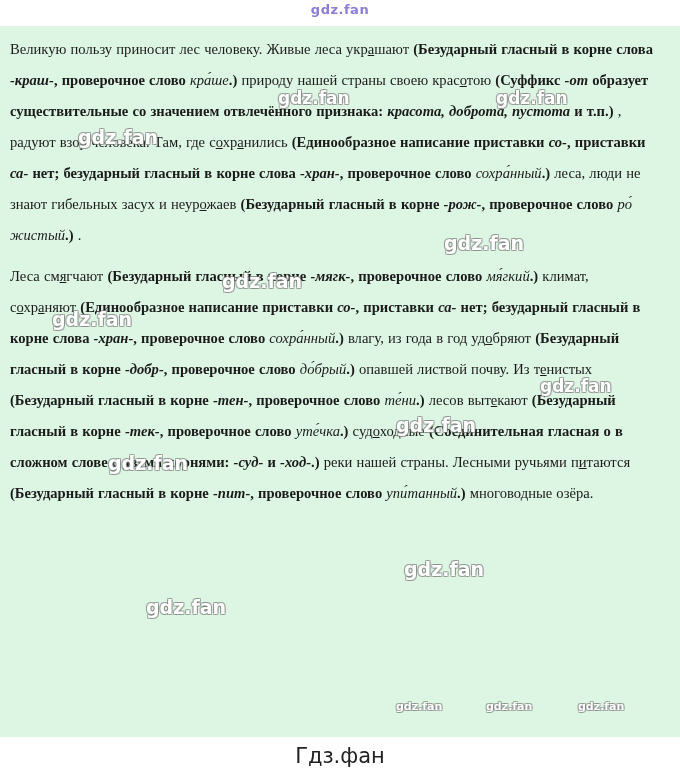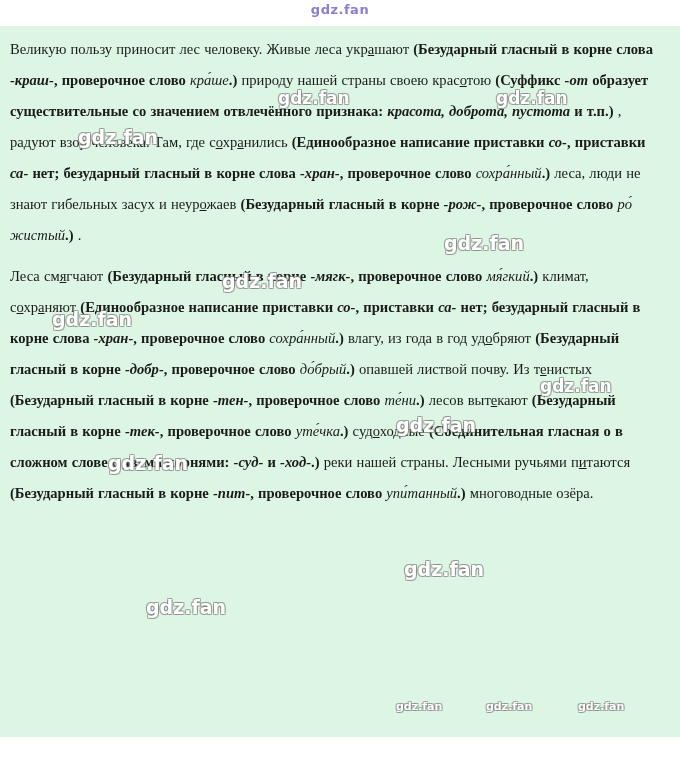--- a/index.html
+++ b/index.html
@@ -122,20 +122,21 @@
         опавшей листвой почву. Из т<span class="u">е</span>нистых <b>(Безударный гласный в корне <i>-тен-</i>, проверочное слово</b> <i>те<span class="stress"></span>ни</i><b>.)</b>
         лесов выт<span class="u">е</span>кают <b>(Безударный гласный в корне <i>-тек-</i>, проверочное слово</b> <i>уте<span class="stress"></span>чка</i><b>.)</b>
         суд<span class="u">о</span>ходные <b>(Соединительная гласная о в сложном слове с двумя корнями: <i>-суд-</i> и <i>-ход-</i>.)</b>
         реки нашей страны. Лесными ручьями п<span class="u">и</span>таются <b>(Безударный гласный в корне <i>-пит-</i>, проверочное слово</b> <i>упи<span class="stress"></span>танный</i><b>.)</b>
         многоводные озёра.
       </p>
     </div>
   </div>
 
   <div class="bottom-bar"></div>
+  <div class="brand">Гдз.фан</div>
 
   <div id="wm-layer">
       <div class="wm" style="left: 278px; top: 88px; font-size: 17px;">gdz.fan</div>
       <div class="wm" style="left: 496px; top: 88px; font-size: 17px;">gdz.fan</div>
       <div class="wm" style="left: 78px; top: 126px; font-size: 19px;">gdz.fan</div>
       <div class="wm" style="left: 444px; top: 232px; font-size: 19px;">gdz.fan</div>
       <div class="wm" style="left: 222px; top: 270px; font-size: 19px;">gdz.fan</div>
       <div class="wm" style="left: 52px; top: 308px; font-size: 19px;">gdz.fan</div>
       <div class="wm" style="left: 540px; top: 376px; font-size: 17px;">gdz.fan</div>
       <div class="wm" style="left: 396px; top: 414px; font-size: 19px;">gdz.fan</div>

